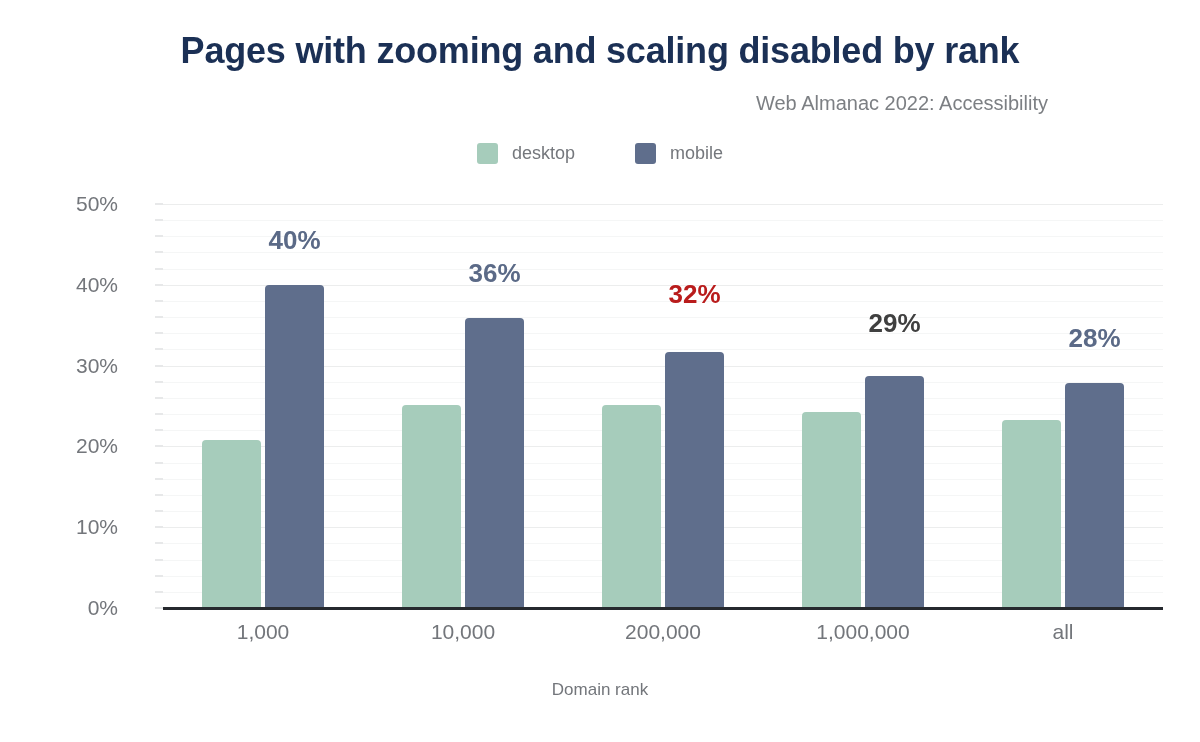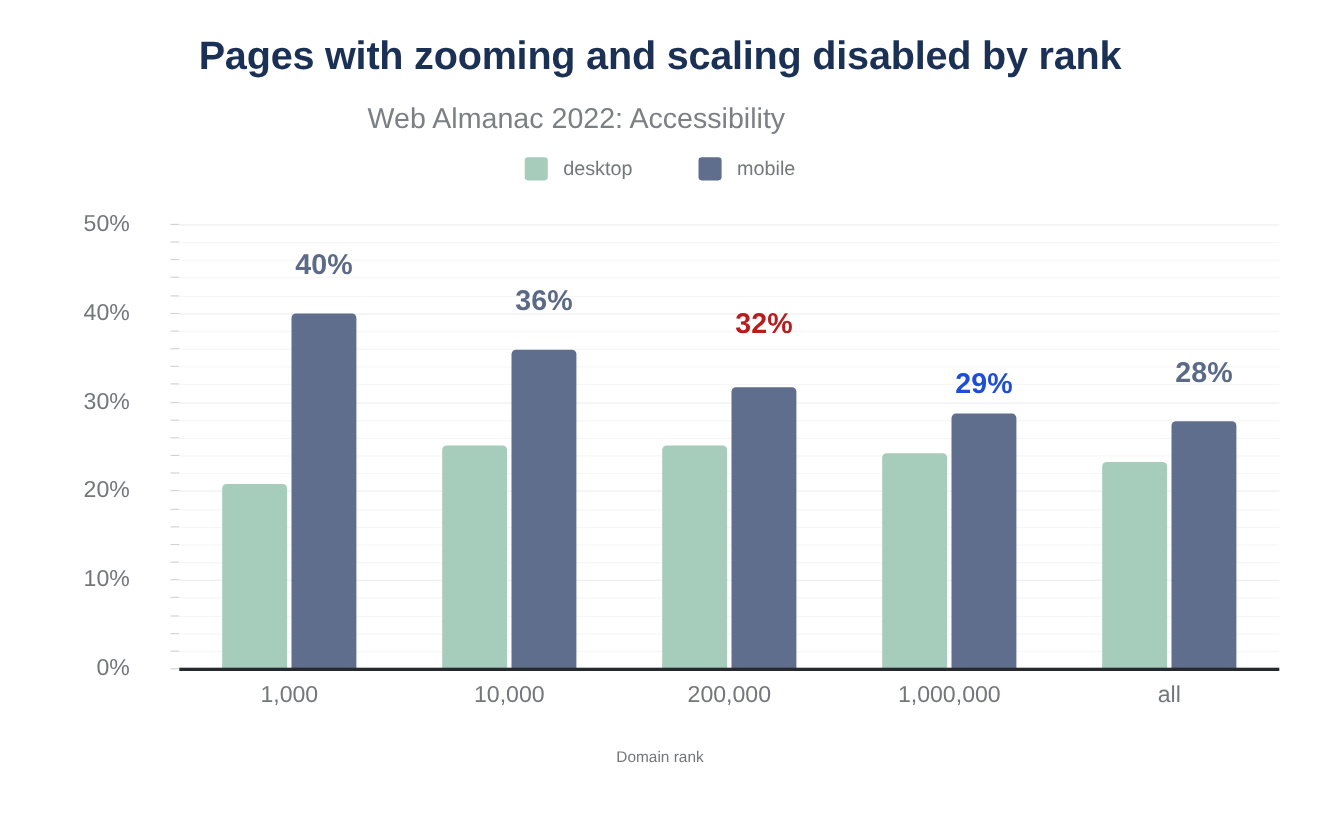--- a/index.html
+++ b/index.html
@@ -31,22 +31,22 @@
     font-size: 36px;
     font-weight: bold;
     color: #1b3055;
     letter-spacing: -0.2px;
     white-space: nowrap;
   }
   .chart-subtitle {
     position: absolute;
     left: 0; top: 92px;
     width: 1048px;
-    text-align: center;
-    font-size: 26px;
+    text-align: right;
+    font-size: 20px;
     font-weight: normal;
     color: #7c7f83;
   }
 
   
   .legend {
     position: absolute;
     left: 0; top: 143px;
     width: 1200px;
     display: flex;
@@ -162,21 +162,21 @@
     text-align: center;
     transform: translateX(-50%);
     white-space: nowrap;
   }
   .xaxis-title {
     position: absolute;
     left: 0;
     top: 680px;
     width: 1200px;
     text-align: center;
-    font-size: 14px;
+    font-size: 17px;
     color: #73767b;
   }
 </style>
 </head>
 <body>
 
 <div id="chart-root">
 
   <div class="chart-title">Pages with zooming and scaling disabled by rank</div>
   <div class="chart-subtitle">Web Almanac 2022: Accessibility</div>
@@ -264,21 +264,21 @@
         <div class="bar mobile" style="left: 102px; width: 59px; height: 323.2px; background: rgb(95, 110, 140);"></div>
         <div class="bar-label" style="left: 131.5px; top: 20.8px; color: rgb(91, 106, 135);">40%</div>
         <div class="bar desktop" style="left: 239px; width: 59px; height: 202.808px; background: rgb(166, 204, 187);"></div>
         <div class="bar mobile" style="left: 302px; width: 59px; height: 290.072px; background: rgb(95, 110, 140);"></div>
         <div class="bar-label" style="left: 331.5px; top: 53.928px; color: rgb(91, 106, 135);">36%</div>
         <div class="bar desktop" style="left: 439px; width: 59px; height: 202.808px; background: rgb(166, 204, 187);"></div>
         <div class="bar mobile" style="left: 502px; width: 59px; height: 256.136px; background: rgb(95, 110, 140);"></div>
         <div class="bar-label" style="left: 531.5px; top: 75px; color: #b91c1c;">32%</div>
         <div class="bar desktop" style="left: 639px; width: 59px; height: 196.344px; background: rgb(166, 204, 187);"></div>
         <div class="bar mobile" style="left: 702px; width: 59px; height: 231.896px; background: rgb(95, 110, 140);"></div>
-        <div class="bar-label" style="left: 731.5px; top: 129px; color: #1d4ed8;">29%</div>
+        <div class="bar-label" style="left: 731.5px; top: 104px; color: #404040;">29%</div>
         <div class="bar desktop" style="left: 839px; width: 59px; height: 188.264px; background: rgb(166, 204, 187);"></div>
         <div class="bar mobile" style="left: 902px; width: 59px; height: 224.624px; background: rgb(95, 110, 140);"></div>
         <div class="bar-label" style="left: 931.5px; top: 119.376px; color: rgb(91, 106, 135);">28%</div>
       </div>
   </div>
 
   <div class="axis-line"></div>
   <div id="xticks">
       <div class="xtick" style="left: 263px;">1,000</div>
       <div class="xtick" style="left: 463px;">10,000</div>

